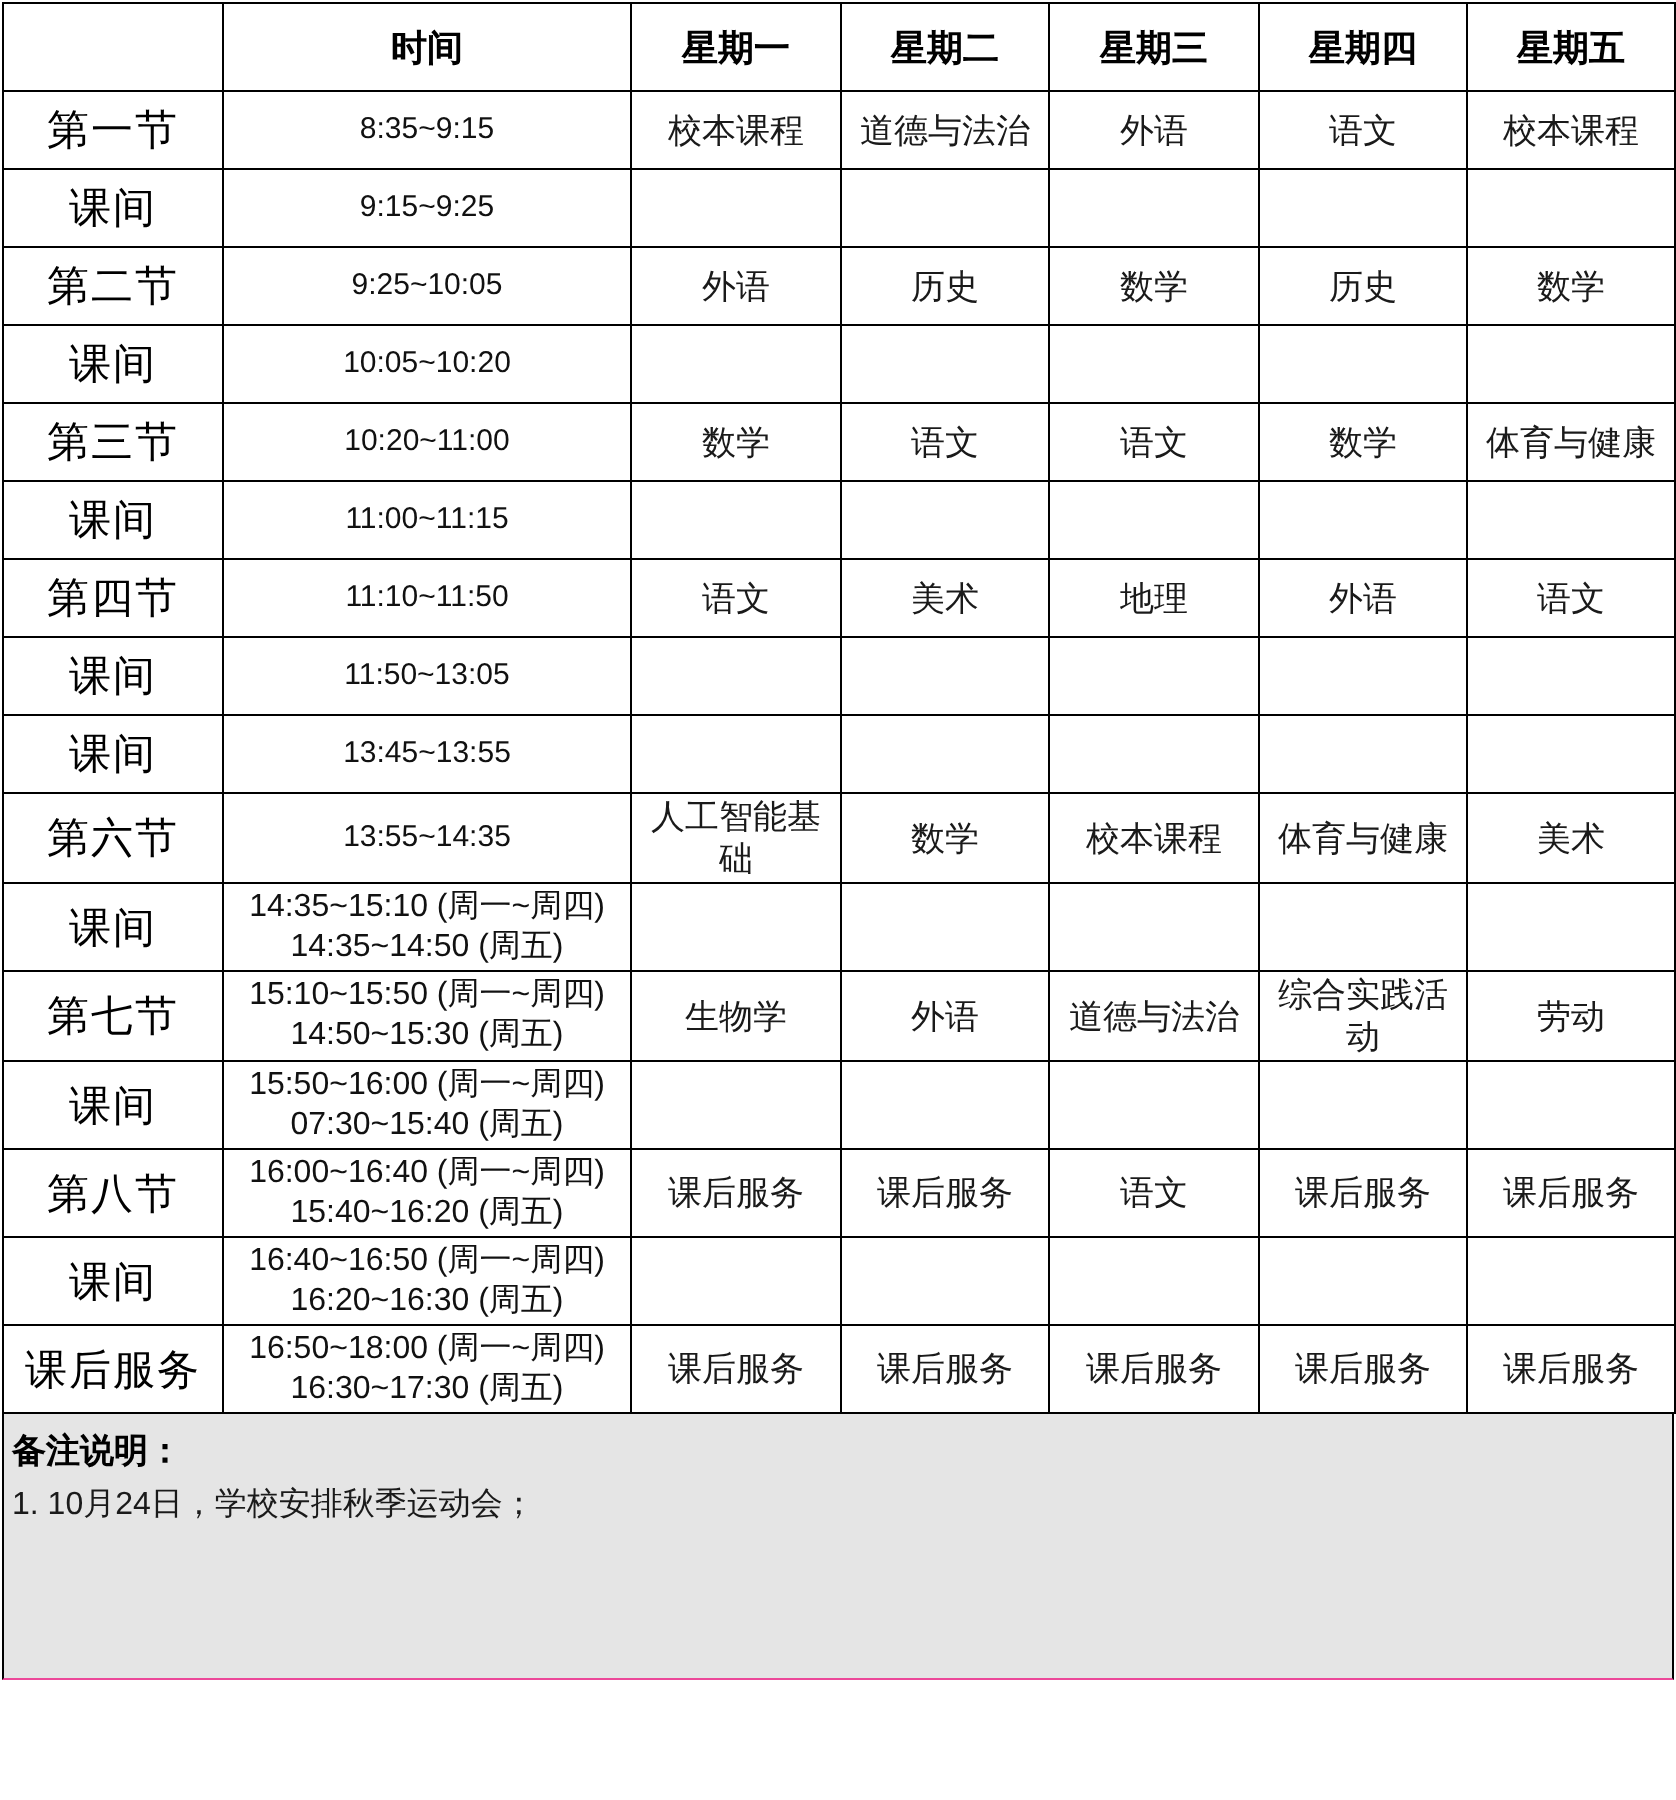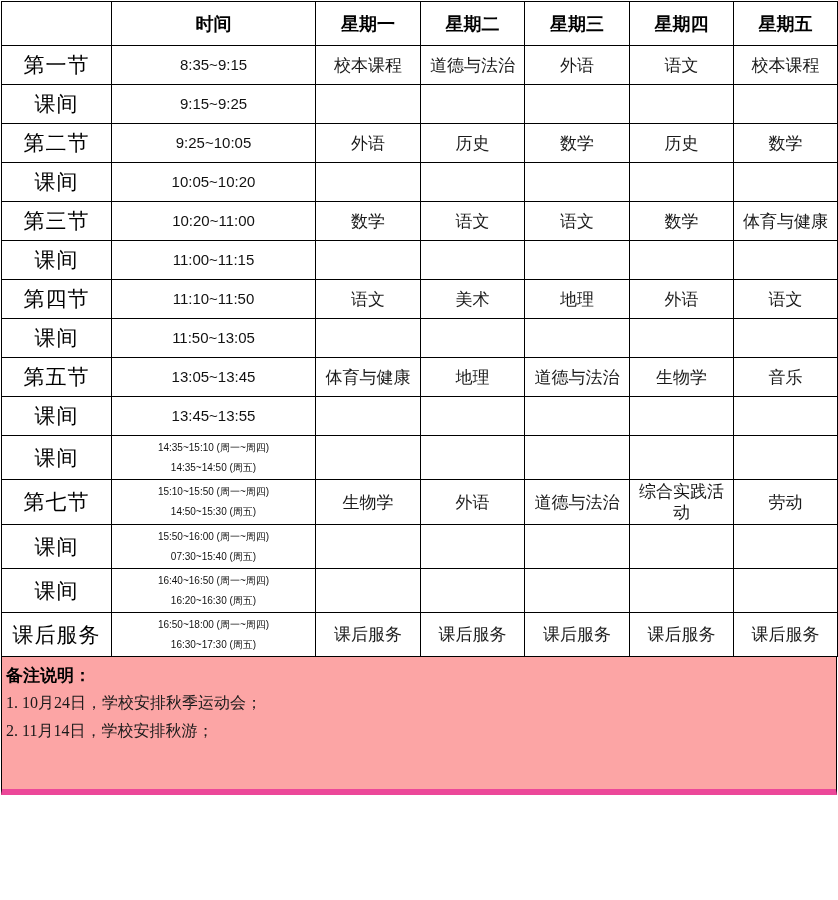--- a/index.html
+++ b/index.html
@@ -5,21 +5,21 @@
   html, body {
     margin: 0;
     padding: 0;
     background: #ffffff;
     color: #000000;
     font-family: "Liberation Sans", "DejaVu Sans", sans-serif;
   }
   .sheet {
     width: 836px;
     margin: 1px 0 0 1px;
-    background: #fca5a5;
+    background: #e5e5e5;
   }
   table.timetable {
     width: 836px;
     border-collapse: collapse;
     table-layout: fixed;
     background: #ffffff;
   }
   table.timetable th,
   table.timetable td {
     border: 1px solid #000000;
@@ -41,47 +41,47 @@
   td.label-cell {
     font-family: "Liberation Serif", "DejaVu Serif", serif;
     font-size: 21px;
     letter-spacing: 1px;
   }
   td.time-cell {
     font-family: Liberation Sans, sans-serif;
     font-size: 15px;
     color: #111111;
   }
-  tr.row-two-line td.time-cell { font-size: 10px; }
+  tr.row-two-line td.time-cell { font-size: 16px; }
   td.time-cell .time-line {
     line-height: 20px;
     white-space: nowrap;
   }
   td.subject-cell {
     font-family: "Liberation Serif", "DejaVu Serif", serif;
     font-size: 17px;
     line-height: 21px;
     color: #1a1a1a;
   }
   .notes {
     border: 1px solid #000000;
     border-top: none;
-    border-bottom: 6px solid #ec4899;
+    border-bottom: 1px solid #ec4899;
     padding: 6px 8px 14px 4px;
     min-height: 112px;
     box-sizing: content-box;
   }
   .notes-title {
     font-family: "Liberation Sans", "DejaVu Sans", sans-serif;
     font-weight: bold;
     font-size: 17px;
     line-height: 26px;
   }
   .note-item {
-    font-family: Liberation Serif, serif;
+    font-family: Liberation Sans, sans-serif;
     font-size: 16px;
     line-height: 28px;
     color: #1a1a1a;
   }
 </style>
 </head>
 <body>
 
 <div class="sheet">
 
@@ -189,40 +189,40 @@
           <td class="time-cell">
             <div class="time-line">11:50~13:05</div>
           </td>
           <td class="subject-cell"></td>
           <td class="subject-cell"></td>
           <td class="subject-cell"></td>
           <td class="subject-cell"></td>
           <td class="subject-cell"></td>
         </tr>
         <tr class="row-single">
-          <td class="label-cell">第五节</td>
-          <td class="time-cell">
-            <div class="time-line">13:05~13:45</div>
-          </td>
+          <td class="label-cell">课间</td>
+          <td class="time-cell">
+            <div class="time-line">13:45~13:55</div>
+          </td>
+          <td class="subject-cell"></td>
+          <td class="subject-cell"></td>
+          <td class="subject-cell"></td>
+          <td class="subject-cell"></td>
+          <td class="subject-cell"></td>
+        </tr>
+        <tr class="row-single">
+          <td class="label-cell">第六节</td>
+          <td class="time-cell">
+            <div class="time-line">13:55~14:35</div>
+          </td>
+          <td class="subject-cell">人工智能基础</td>
+          <td class="subject-cell">数学</td>
+          <td class="subject-cell">校本课程</td>
           <td class="subject-cell">体育与健康</td>
-          <td class="subject-cell">地理</td>
-          <td class="subject-cell">道德与法治</td>
-          <td class="subject-cell">生物学</td>
-          <td class="subject-cell">音乐</td>
-        </tr>
-        <tr class="row-single">
-          <td class="label-cell">课间</td>
-          <td class="time-cell">
-            <div class="time-line">13:45~13:55</div>
-          </td>
-          <td class="subject-cell"></td>
-          <td class="subject-cell"></td>
-          <td class="subject-cell"></td>
-          <td class="subject-cell"></td>
-          <td class="subject-cell"></td>
+          <td class="subject-cell">美术</td>
         </tr>
         <tr class="row-two-line">
           <td class="label-cell">课间</td>
           <td class="time-cell">
             <div class="time-line">14:35~15:10 (周一~周四)</div>
             <div class="time-line">14:35~14:50 (周五)</div>
           </td>
           <td class="subject-cell"></td>
           <td class="subject-cell"></td>
           <td class="subject-cell"></td>
@@ -247,20 +247,32 @@
             <div class="time-line">15:50~16:00 (周一~周四)</div>
             <div class="time-line">07:30~15:40 (周五)</div>
           </td>
           <td class="subject-cell"></td>
           <td class="subject-cell"></td>
           <td class="subject-cell"></td>
           <td class="subject-cell"></td>
           <td class="subject-cell"></td>
         </tr>
         <tr class="row-two-line">
+          <td class="label-cell">第八节</td>
+          <td class="time-cell">
+            <div class="time-line">16:00~16:40 (周一~周四)</div>
+            <div class="time-line">15:40~16:20 (周五)</div>
+          </td>
+          <td class="subject-cell">课后服务</td>
+          <td class="subject-cell">课后服务</td>
+          <td class="subject-cell">语文</td>
+          <td class="subject-cell">课后服务</td>
+          <td class="subject-cell">课后服务</td>
+        </tr>
+        <tr class="row-two-line">
           <td class="label-cell">课间</td>
           <td class="time-cell">
             <div class="time-line">16:40~16:50 (周一~周四)</div>
             <div class="time-line">16:20~16:30 (周五)</div>
           </td>
           <td class="subject-cell"></td>
           <td class="subject-cell"></td>
           <td class="subject-cell"></td>
           <td class="subject-cell"></td>
           <td class="subject-cell"></td>
@@ -277,17 +289,16 @@
           <td class="subject-cell">课后服务</td>
           <td class="subject-cell">课后服务</td>
         </tr>
       </tbody>
   </table>
 
   <div class="notes">
     <div class="notes-title">备注说明：</div>
     <div>
         <div class="note-item">1. 10月24日，学校安排秋季运动会；</div>
-        <div class="note-item">2. 11月14日，学校安排秋游；</div>
       </div>
   </div>
 
 </div>
 
 </body></html>

